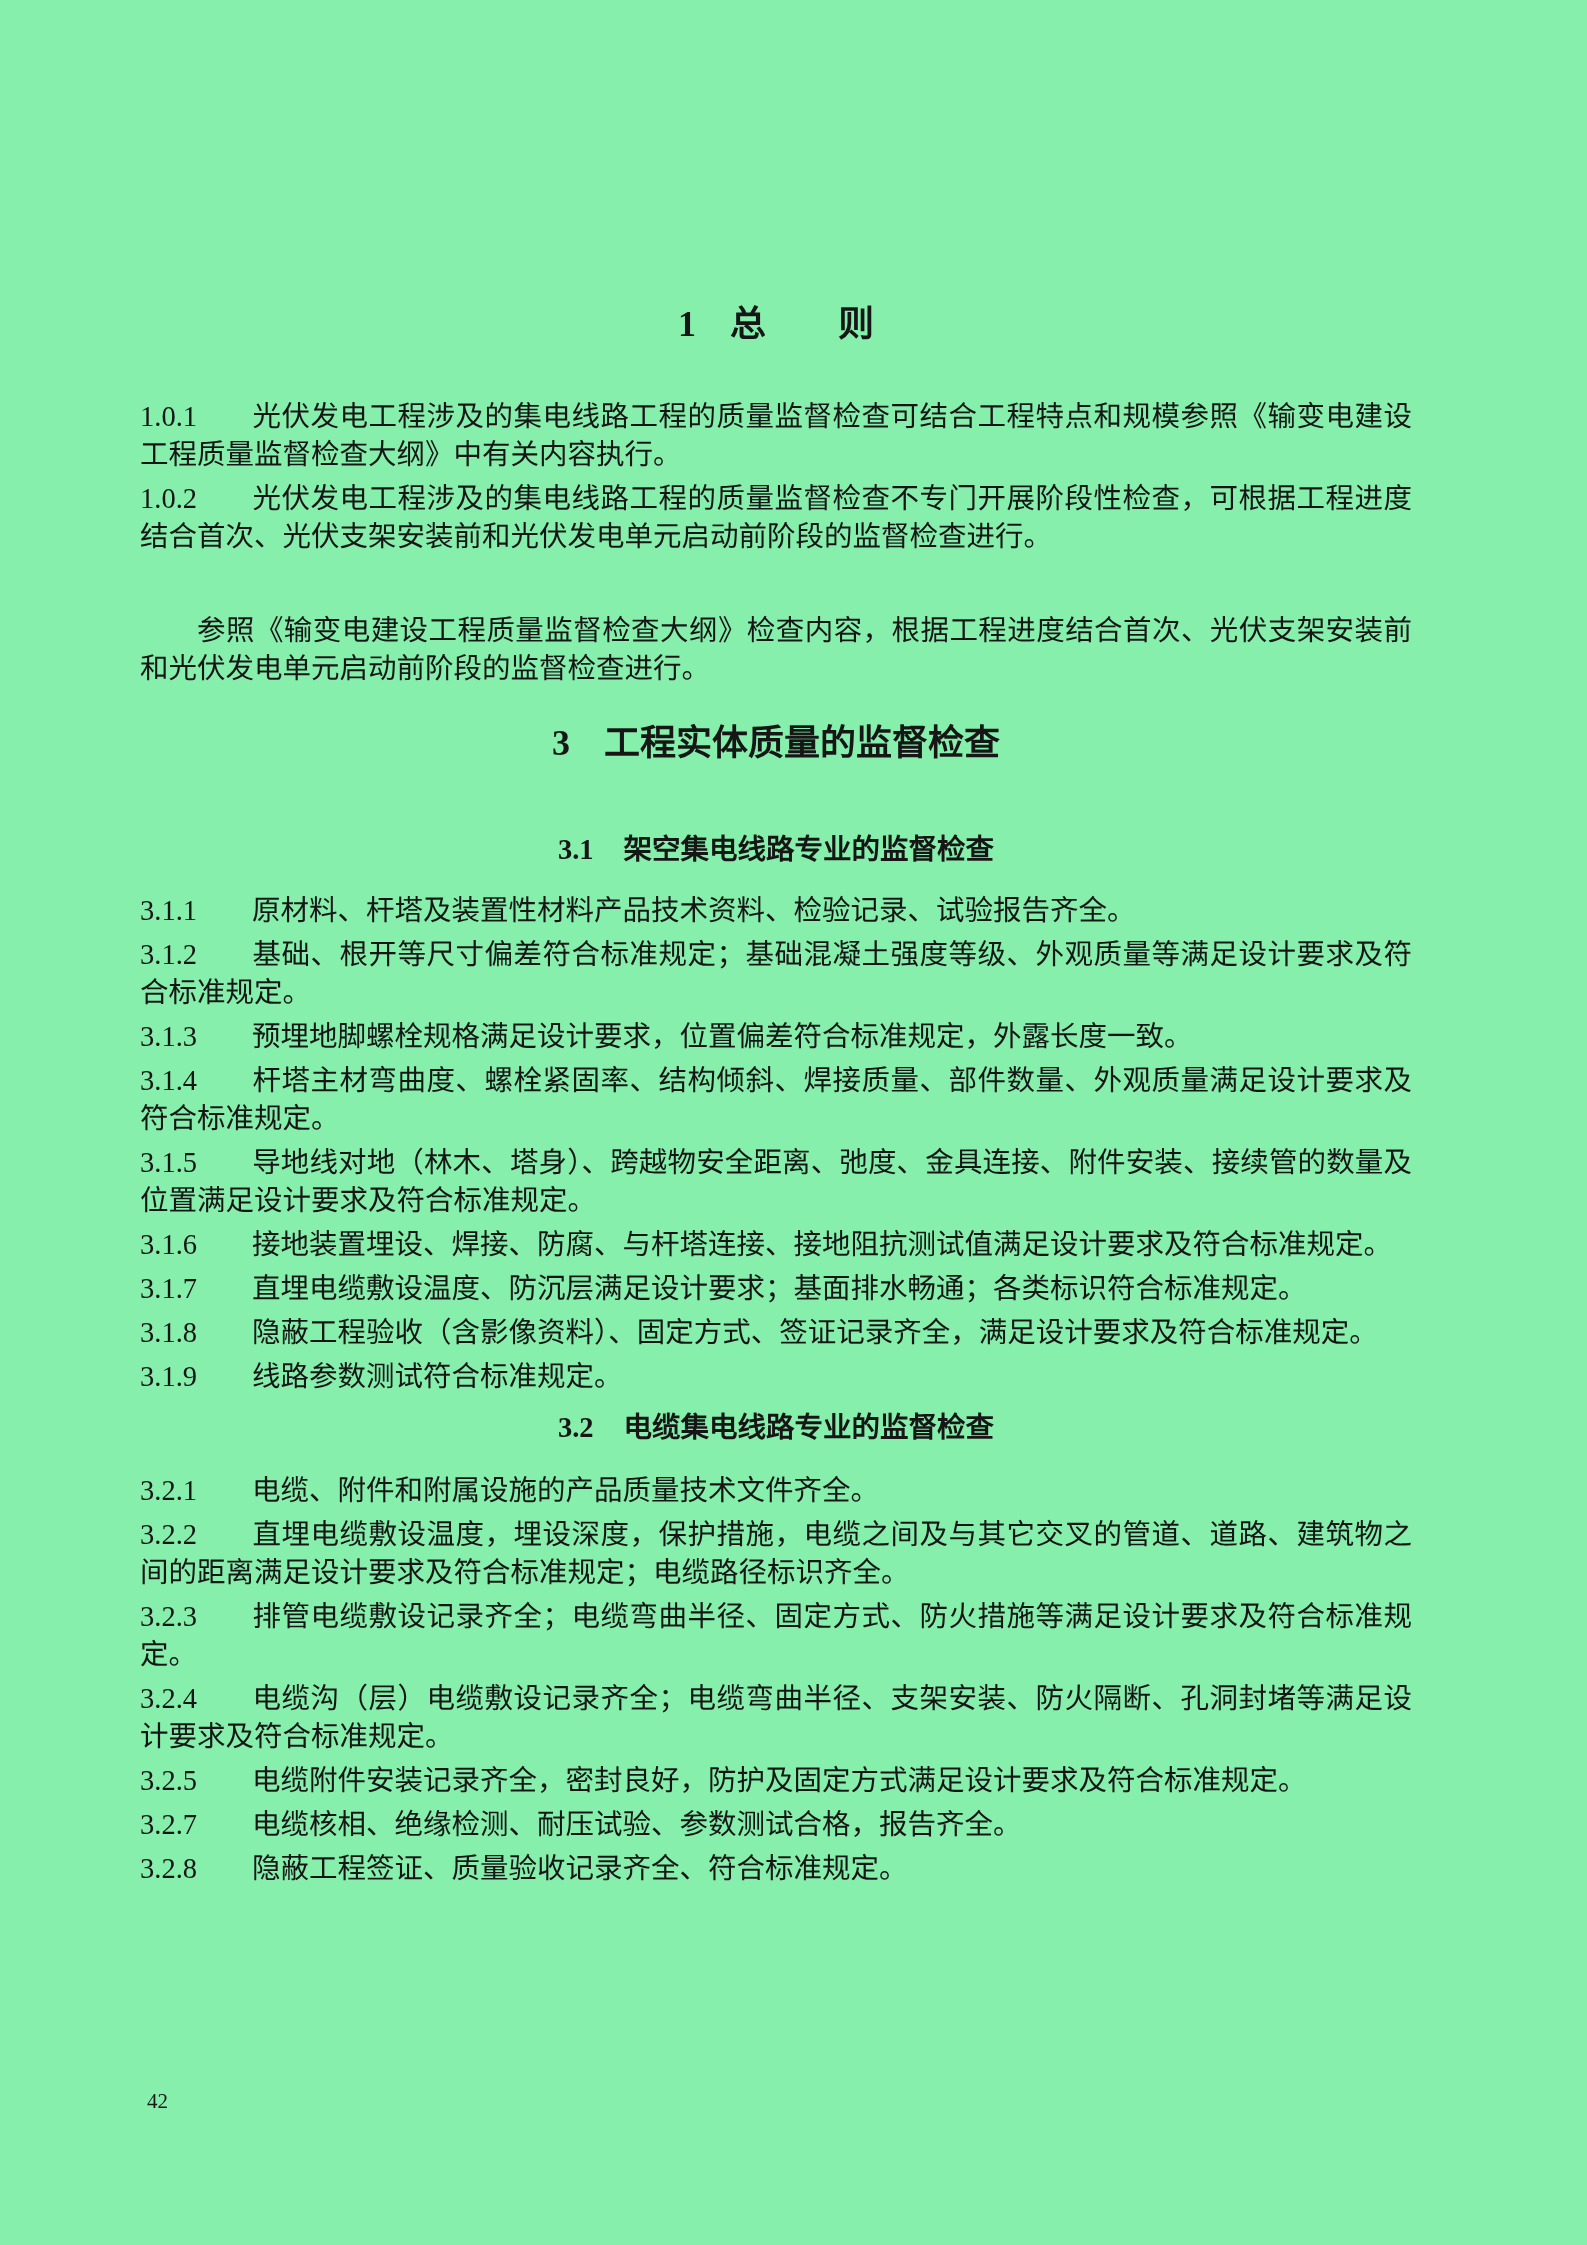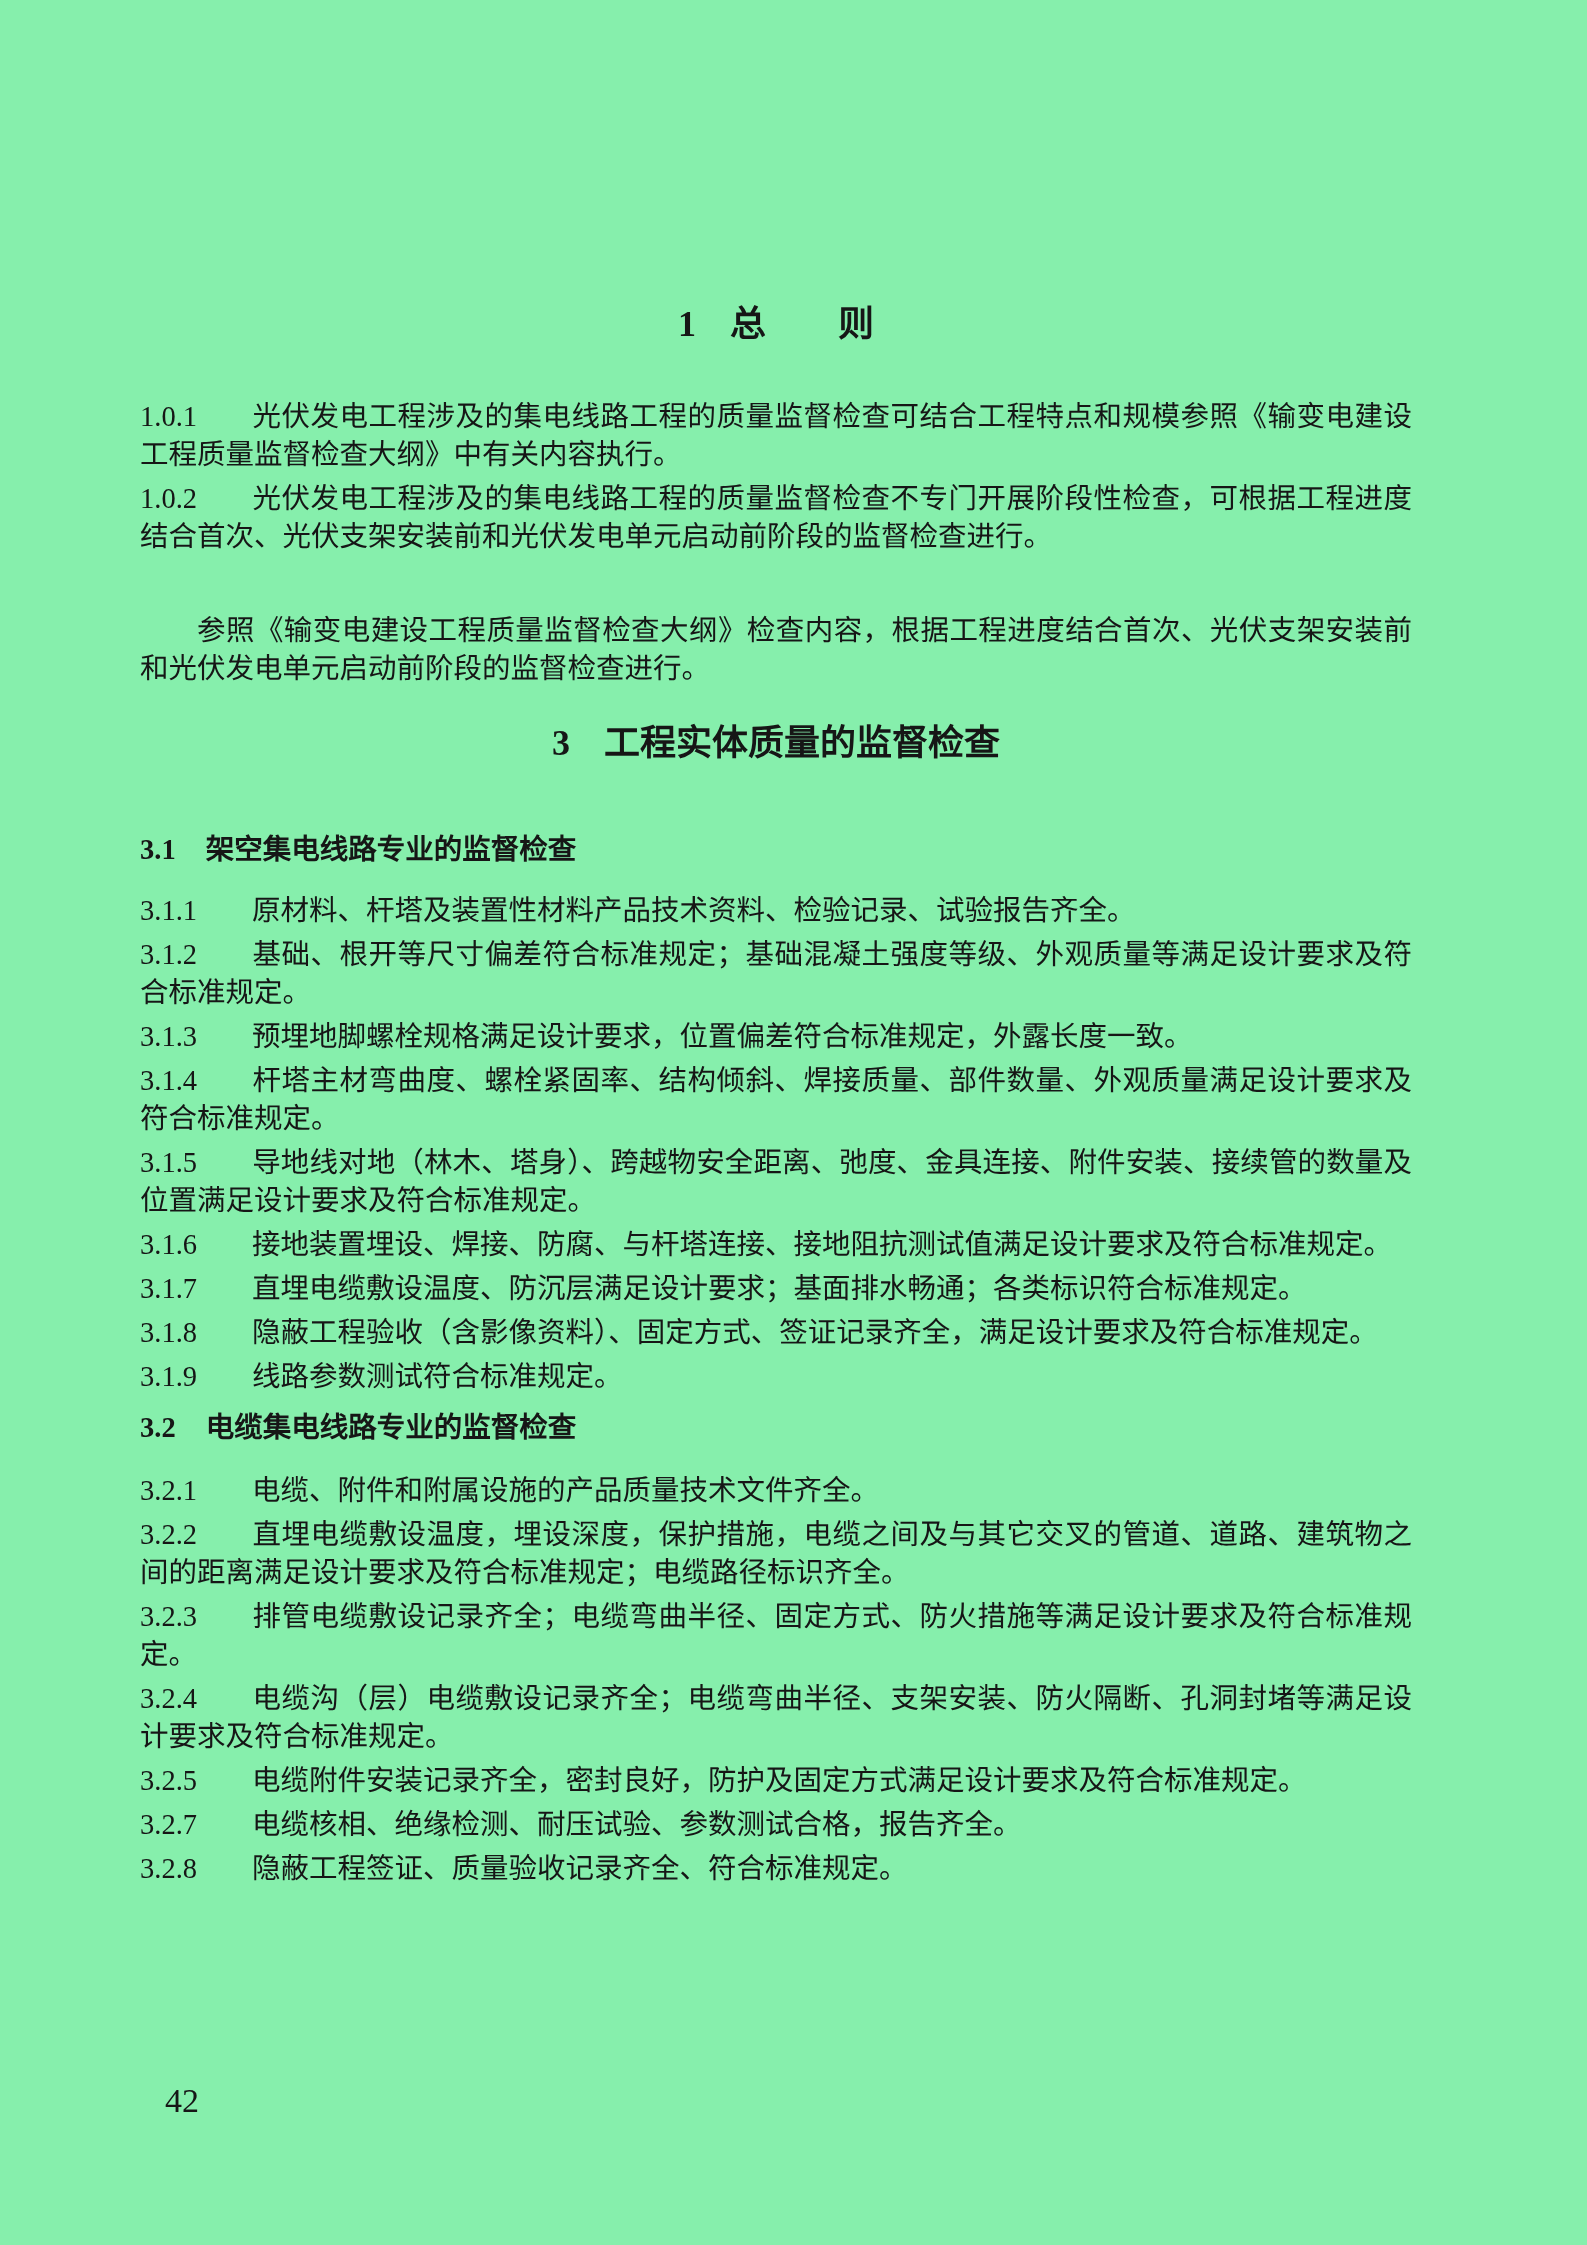--- a/index.html
+++ b/index.html
@@ -50,33 +50,34 @@
     margin-right:55px;
     white-space:nowrap;
   }
   .para-ch2{margin-top:56px;text-indent:2em;}
   
   .sub-title{
     margin:0;
     font-size:28.5px;
     line-height:38px;
     font-weight:bold;
+    text-align:center;
   }
   .h31{margin-top:67px;}
   .h32{margin-top:12px;}
   .sub-title .num{
     font-family:"Liberation Serif","DejaVu Serif",serif;
     margin-right:30px;
   }
   .sub-title .stxt{font-family:"Liberation Sans","DejaVu Sans",sans-serif;}
   
   .page-footer{
     position:absolute;
-    left:165px;top:2082px;
-    font-size:34px;
+    left:147px;top:2082px;
+    font-size:21px;
     line-height:38px;
     font-family:"Liberation Serif","DejaVu Serif",serif;
   }
 </style>
 </head>
 <body>
 
 <div class="page">
   <div class="content">
 

